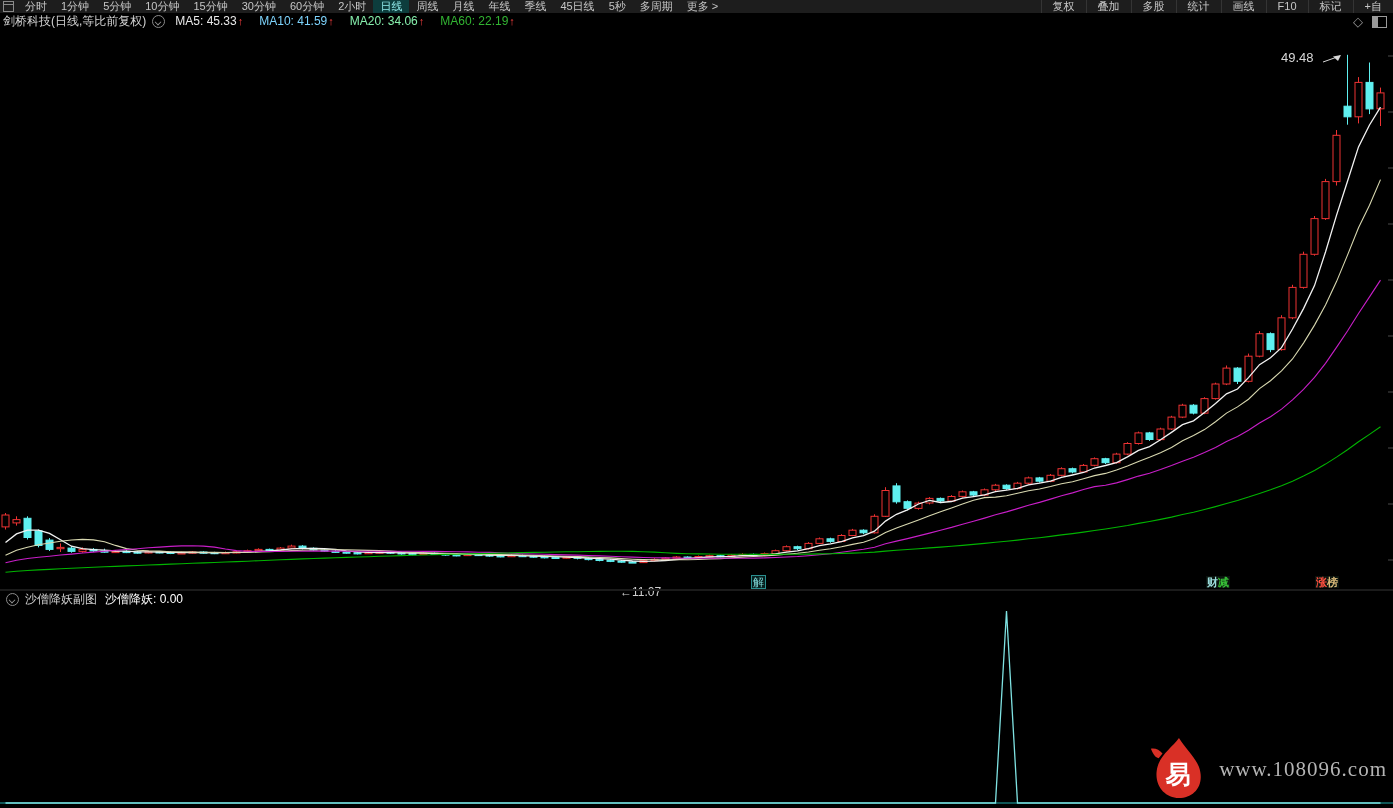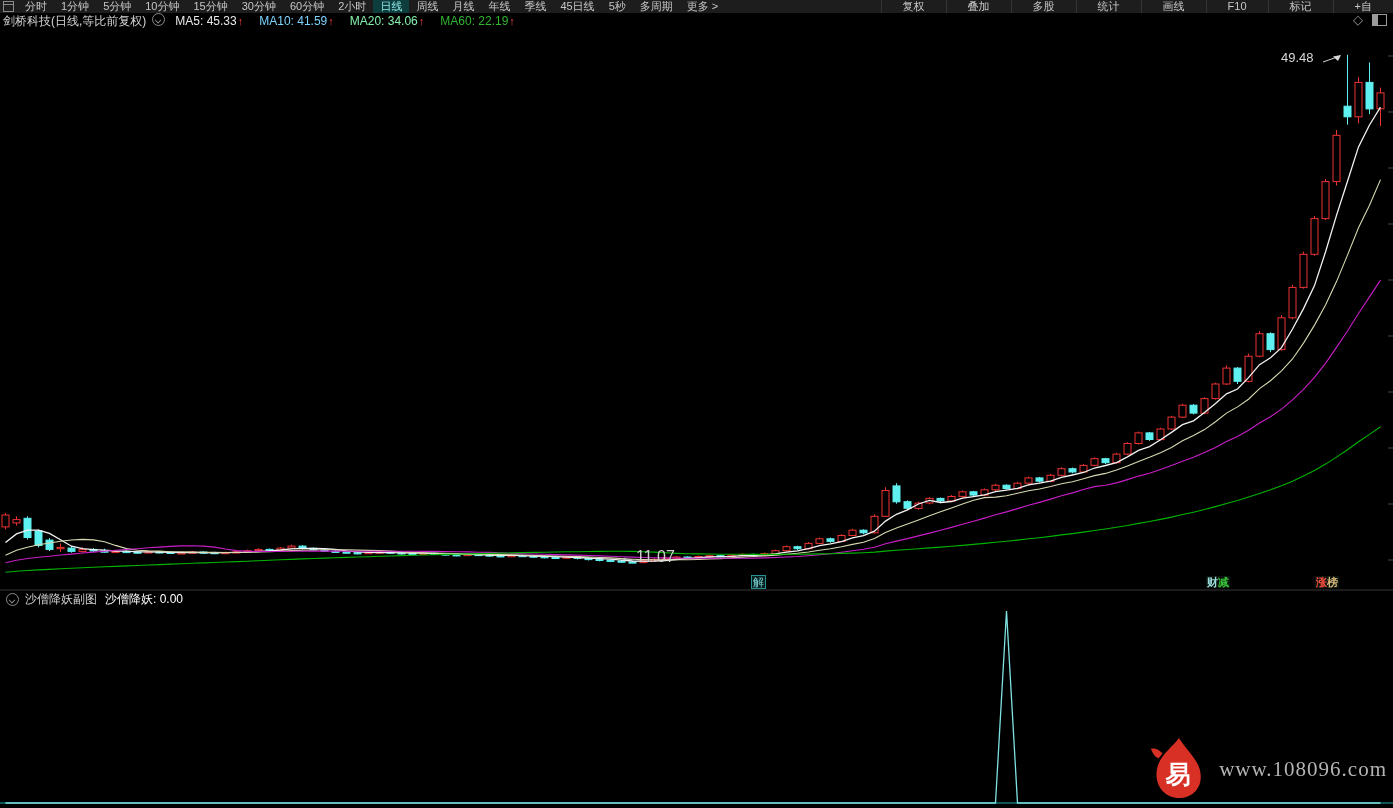--- a/index.html
+++ b/index.html
@@ -6,42 +6,42 @@
   body{width:1393px;height:808px;background:#000;position:relative;overflow:hidden;
        font-family:"Liberation Sans",sans-serif;-webkit-font-smoothing:none}
   
   .topbar{position:absolute;left:0;top:0;width:1393px;height:13px;background:#1d1d1d;
           display:flex;align-items:center;font-size:11px;line-height:13px;color:#c6c6c6;white-space:nowrap}
   .appicon{width:9px;height:9px;border:1px solid #8a8a8a;margin:0 4px 0 3px;position:relative;flex:0 0 auto}
   .appicon:before{content:"";position:absolute;left:0;top:2px;width:100%;height:1px;background:#8a8a8a}
   .tf{padding:0 7px;cursor:default}
   .tf.active{background:#0d3d3d;color:#8fe8e8}
   .topbar-right{margin-left:auto;display:flex}
-  .tr-item{padding:0 21px;border-left:1px solid #343434}
+  .tr-item{padding:0 11px;border-left:1px solid #343434}
   
   .infobar{position:absolute;left:0;top:13px;width:1393px;height:17px;background:#000;
-           display:flex;align-items:flex-start;font-size:12px;line-height:17px;white-space:nowrap}
+           display:flex;align-items:center;font-size:12px;line-height:17px;white-space:nowrap}
   .stock-title{color:#d4d4d4;margin-left:3px}
   .circ-ico{width:11px;height:11px;border:1px solid #8a8a8a;border-radius:50%;margin:0 6px;
             position:relative;flex:0 0 auto}
   .circ-ico:before{content:"";position:absolute;left:2px;top:3px;width:5px;height:5px;
             border-right:1px solid #9a9a9a;border-bottom:1px solid #9a9a9a;transform:rotate(45deg) scale(.8)}
   .ma-values{display:flex;gap:16px;margin-left:4px}
   .ma-values .ma{display:flex;align-items:center;gap:1px}
   .arrow-up{color:#ff4040;font-size:11px}
   .row2-icons{margin-left:auto;display:flex;align-items:center;gap:9px;margin-right:6px;color:#9a9a9a}
   .diamond{font-size:13px;line-height:13px}
   .split-ico{width:13px;height:10px;border:1px solid #9a9a9a;position:relative}
   .split-ico:before{content:"";position:absolute;left:0;top:0;width:5px;height:100%;background:#9a9a9a}
   
   .main-chart{position:absolute;left:0;top:30px}
   .sub-chart{position:absolute;left:0;top:608px}
   .price-label{position:absolute;color:#d8d8d8;font-size:13px}
   .lbl-high{left:1281px;top:50px}
-  .lbl-low{left:620px;top:548px;font-size:16px;color:#cfcfcf}
+  .lbl-low{left:620px;top:585px;font-size:12px;color:#cfcfcf}
   .marker{position:absolute;font-size:11px;line-height:12px}
   .marker-jie{left:751px;top:575px;padding:0 1px;border:1px solid #2a8f8f;color:#7fd8d8;background:#071f1e}
   .marker-two{letter-spacing:0;font-weight:bold;background:rgba(18,34,26,.55);padding:0 1px}
   .marker-caijian{left:1206px;top:576px}
   .marker-zhangbang{left:1315px;top:576px}
   .divider{position:absolute;left:0;top:589px;width:1393px;height:2px;background:#1b1b1b}
   
   .subheader{position:absolute;left:0;top:591px;width:1324px;height:17px;display:flex;
              align-items:center;font-size:12px;line-height:17px}
   .sub-title{color:#d0d0d0;margin-right:8px}

